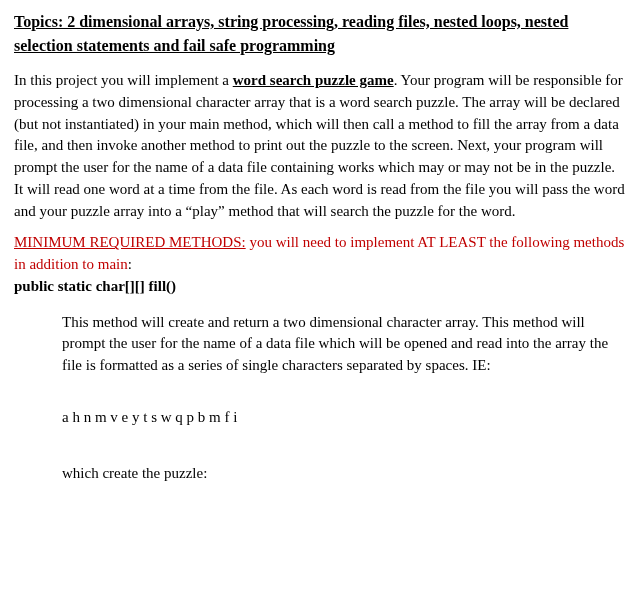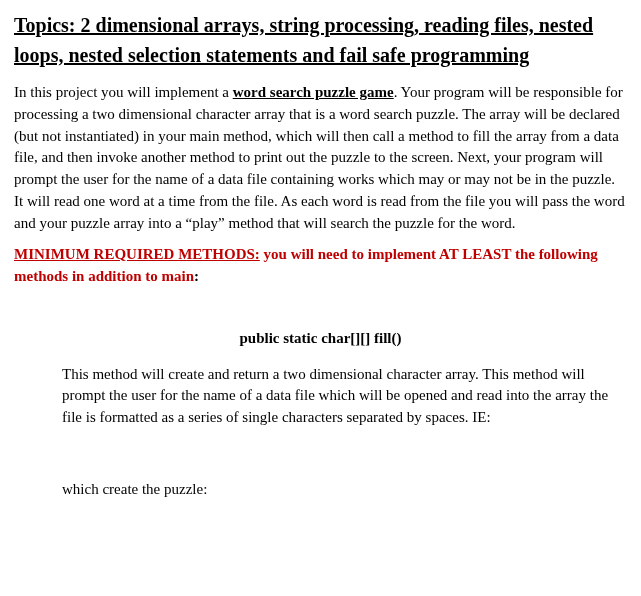--- a/index.html
+++ b/index.html
@@ -7,54 +7,52 @@
       font-size: 15px;
       color: #000;
       margin: 0;
       padding: 10px 14px;
       width: 641px;
       box-sizing: border-box;
       background: #fff;
       line-height: 1.45;
     }
     .heading {
-      font-size: 20px;
+      font-size: 16px;
       font-weight: bold;
       text-decoration: underline;
       margin-bottom: 12px;
       line-height: 1.5;
     }
     .para {
       margin-bottom: 10px;
     }
     .underline-bold {
       font-weight: bold;
       text-decoration: underline;
     }
     .req-block {
       color: #c00000;
-      font-weight: bold;
-      margin-bottom: 40px;
+      font-weight: normal;
     }
     .req-label-u {
       text-decoration: underline;
     }
     .req-colon {
       color: #000;
     }
     .method-sig {
       font-weight: bold;
       margin-bottom: 14px;
-      text-align: center;
     }
     .method-body {
       margin-left: 48px;
     }
     .method-desc {
-      margin-bottom: 50px;
+      margin-bottom: 30px;
     }
     .example-line {
       margin-bottom: 34px;
     }
     .prelude {}
   </style>
 </head>
 <body>
 
 <div class="heading">Topics:  2 dimensional arrays, string processing, reading files, nested loops, nested selection statements and fail safe programming</div>
@@ -64,14 +62,15 @@
 </div>
 
 <div class="req-block">
   <span class="req-label-u">MINIMUM REQUIRED METHODS:</span><span>  you will need to implement AT LEAST the following methods in addition to main</span><span class="req-colon">:</span>
 </div>
 
 <div class="method-sig">public static char[][] fill()</div>
 
 <div class="method-body">
   <div class="method-desc">This method will create and return a two dimensional character array.  This method will prompt the user for the name of a data file which will be opened and read into the array the file is formatted as a series of single characters separated by spaces.  IE:</div>
+  <div class="example-line">a h n m v e y t s w q p b m f i</div>
   <div class="prelude">which create the puzzle:</div>
 </div>
 
 </body></html>

